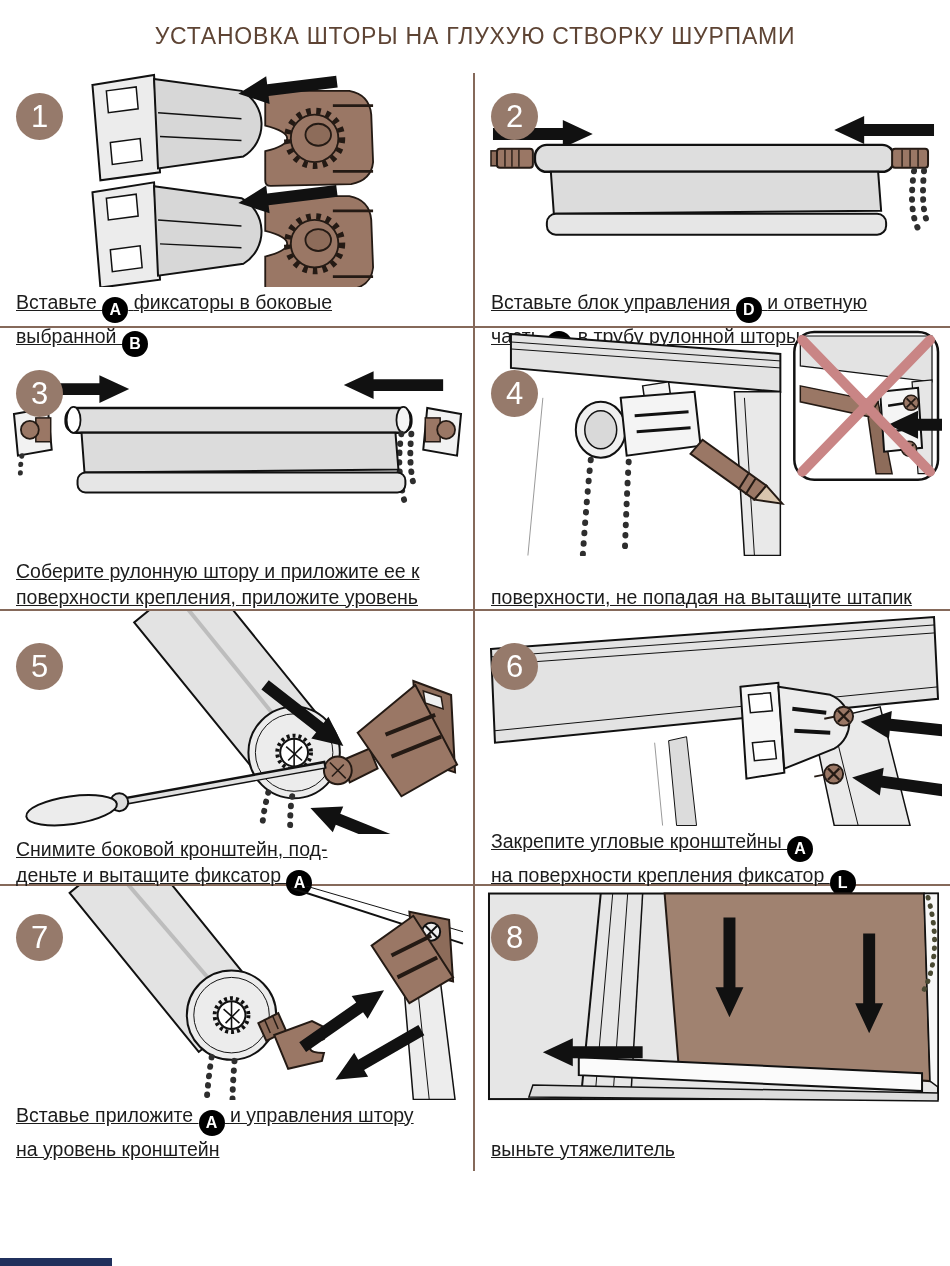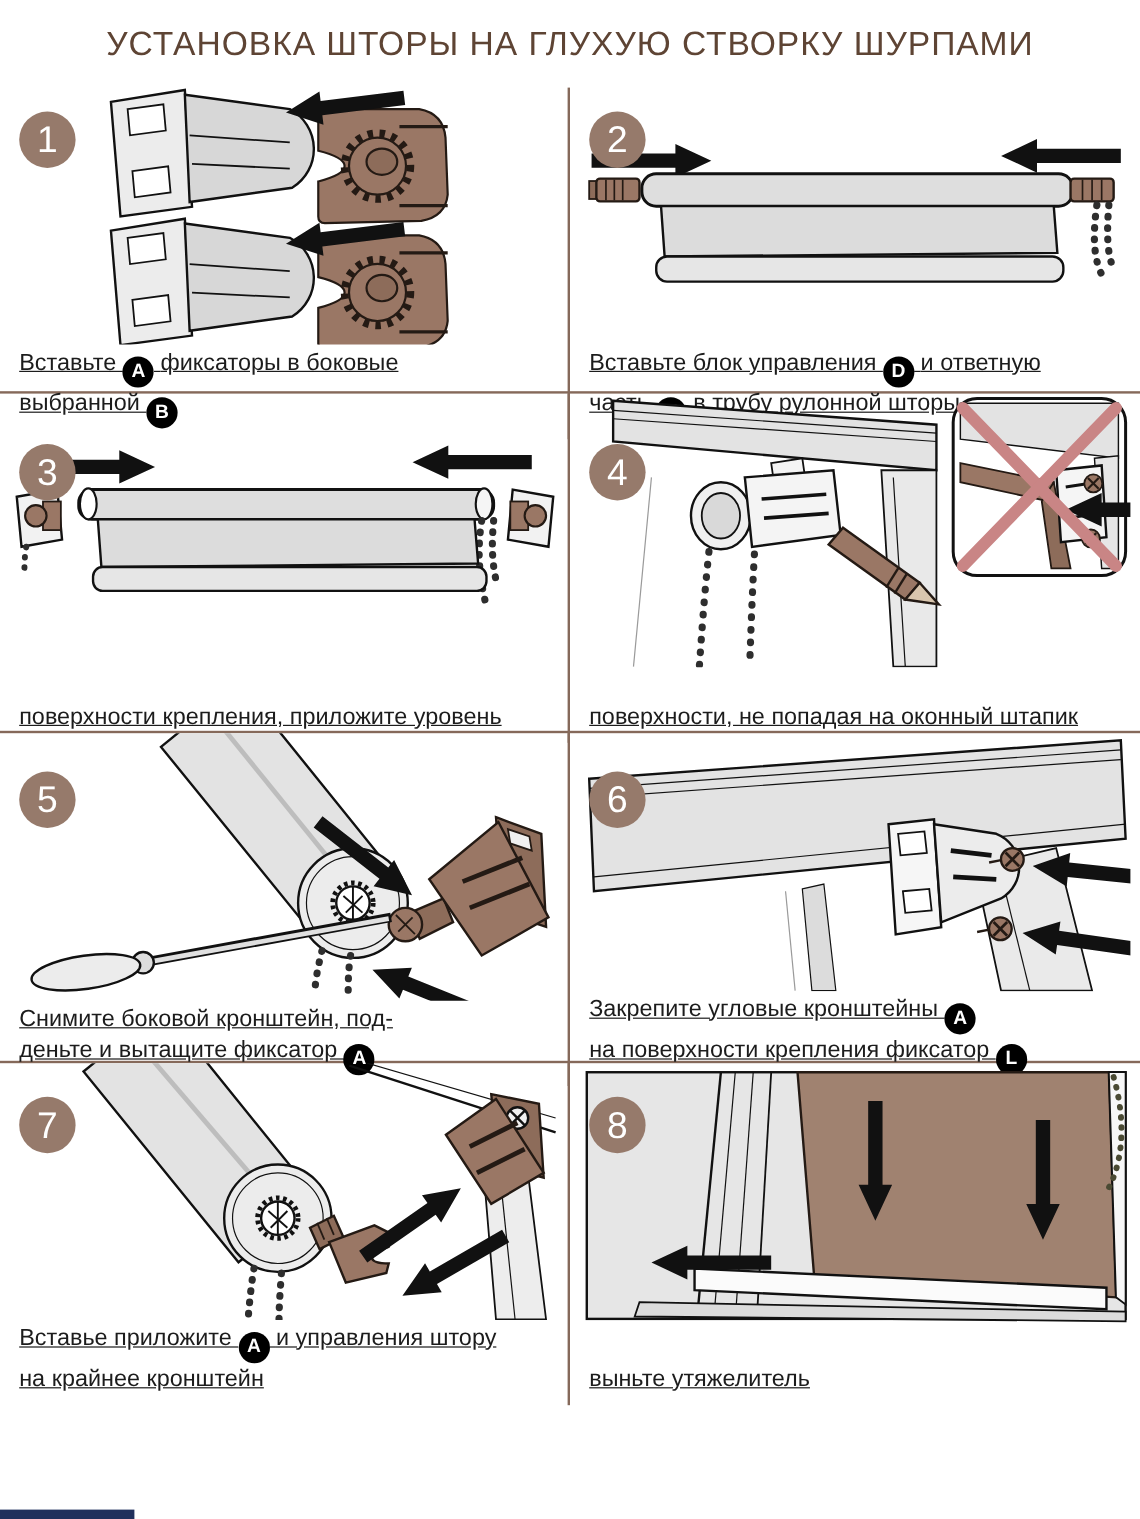--- a/index.html
+++ b/index.html
@@ -3,21 +3,21 @@
 <meta charset="utf-8">
 <style>
   html,body{margin:0;padding:0;}
   body{
     width:950px;height:1266px;position:relative;background:#ffffff;
     font-family:"Liberation Sans","DejaVu Sans",sans-serif;
     overflow:hidden;
   }
   .title-wrap{height:73px;display:flex;align-items:center;justify-content:center;}
   .page-title{
-    color:#5e4434;font-size:28px;letter-spacing:.8px;font-weight:400;
+    color:#5e4434;font-size:23px;letter-spacing:.8px;font-weight:400;
     text-transform:uppercase;margin:12px;
   }
   .grid{width:950px;}
   .row{display:grid;grid-template-columns:475px 475px;border-bottom:2px solid #85695a;}
   .row.last{border-bottom:none;}
   .row1{height:253px}.row2{height:281px}.row3{height:273px}.row4{height:277px}
   .cell{position:relative;display:flex;flex-direction:column;padding:0 8px;box-sizing:border-box;}
   .cell.left{border-right:2px solid #85695a;}
   .illus{flex:1 1 auto;width:100%;min-height:0;display:block;}
   .caption{
@@ -187,21 +187,21 @@
         <g>
           <path d="M396,82 C392,108 394,128 399,150" fill="none" stroke="#2e2e2e" stroke-width="6" stroke-dasharray="0.5 9" stroke-linecap="round"></path>
           <path d="M406,82 C404,104 405,118 408,132" fill="none" stroke="#2e2e2e" stroke-width="6" stroke-dasharray="0.5 9" stroke-linecap="round"></path>
         </g>
         <g>
           <polygon points="74,81 390,81 393,118 77,121" fill="#dcdcdc" stroke="#111" stroke-width="2"></polygon>
           <rect x="70" y="121" width="330" height="20" rx="8" fill="#e6e6e6" stroke="#111" stroke-width="2"></rect>
         </g>
       </svg>
       <p class="caption">
-        <br>
+        <span>Соберите рулонную штору и приложите ее к</span><br>
         <span>поверхности крепления, приложите уровень</span>
       </p>
     </div>
 
     <div class="cell">
       <div class="num-badge">
         <span>4</span>
       </div>
       <svg class="illus" viewBox="0 0 460 228">
         <g>
@@ -249,21 +249,21 @@
               <use href="#arr" width="48" height="18"></use>
             </g>
           <g>
             <line x1="320" y1="12" x2="448" y2="144" stroke="#c98585" stroke-width="10" stroke-linecap="round"></line>
             <line x1="448" y1="12" x2="320" y2="144" stroke="#c98585" stroke-width="10" stroke-linecap="round"></line>
           </g>
         </g>
       </svg>
       <p class="caption">
         <br>
-        <span>поверхности, не попадая на оконный штапик</span>
+        <span>поверхности, не попадая на вытащите штапик</span>
       </p>
     </div>
   </div>
 
   <div class="row row3">
 
     <div class="cell left">
       <div class="num-badge">
         <span>5</span>
       </div>
@@ -414,21 +414,21 @@
             <use href="#arrR" width="90" height="26"></use>
           </g>
         <g transform="translate(322,182) rotate(-30)">
             <use href="#arr" width="85" height="26"></use>
           </g>
       </svg>
       <p class="caption">
         <span>Вставье приложите </span>
         <span class="lb">A</span>
         <span> и управления штору</span><br>
-        <span>на крайнее кронштейн</span>
+        <span>на уровень кронштейн</span>
       </p>
     </div>
 
     <div class="cell">
       <div class="num-badge">
         <span>8</span>
       </div>
       <svg class="illus" viewBox="0 0 460 215">
         <g>
           <rect x="6" y="4" width="450" height="206" fill="#e6e6e6" stroke="#111" stroke-width="2"></rect>

